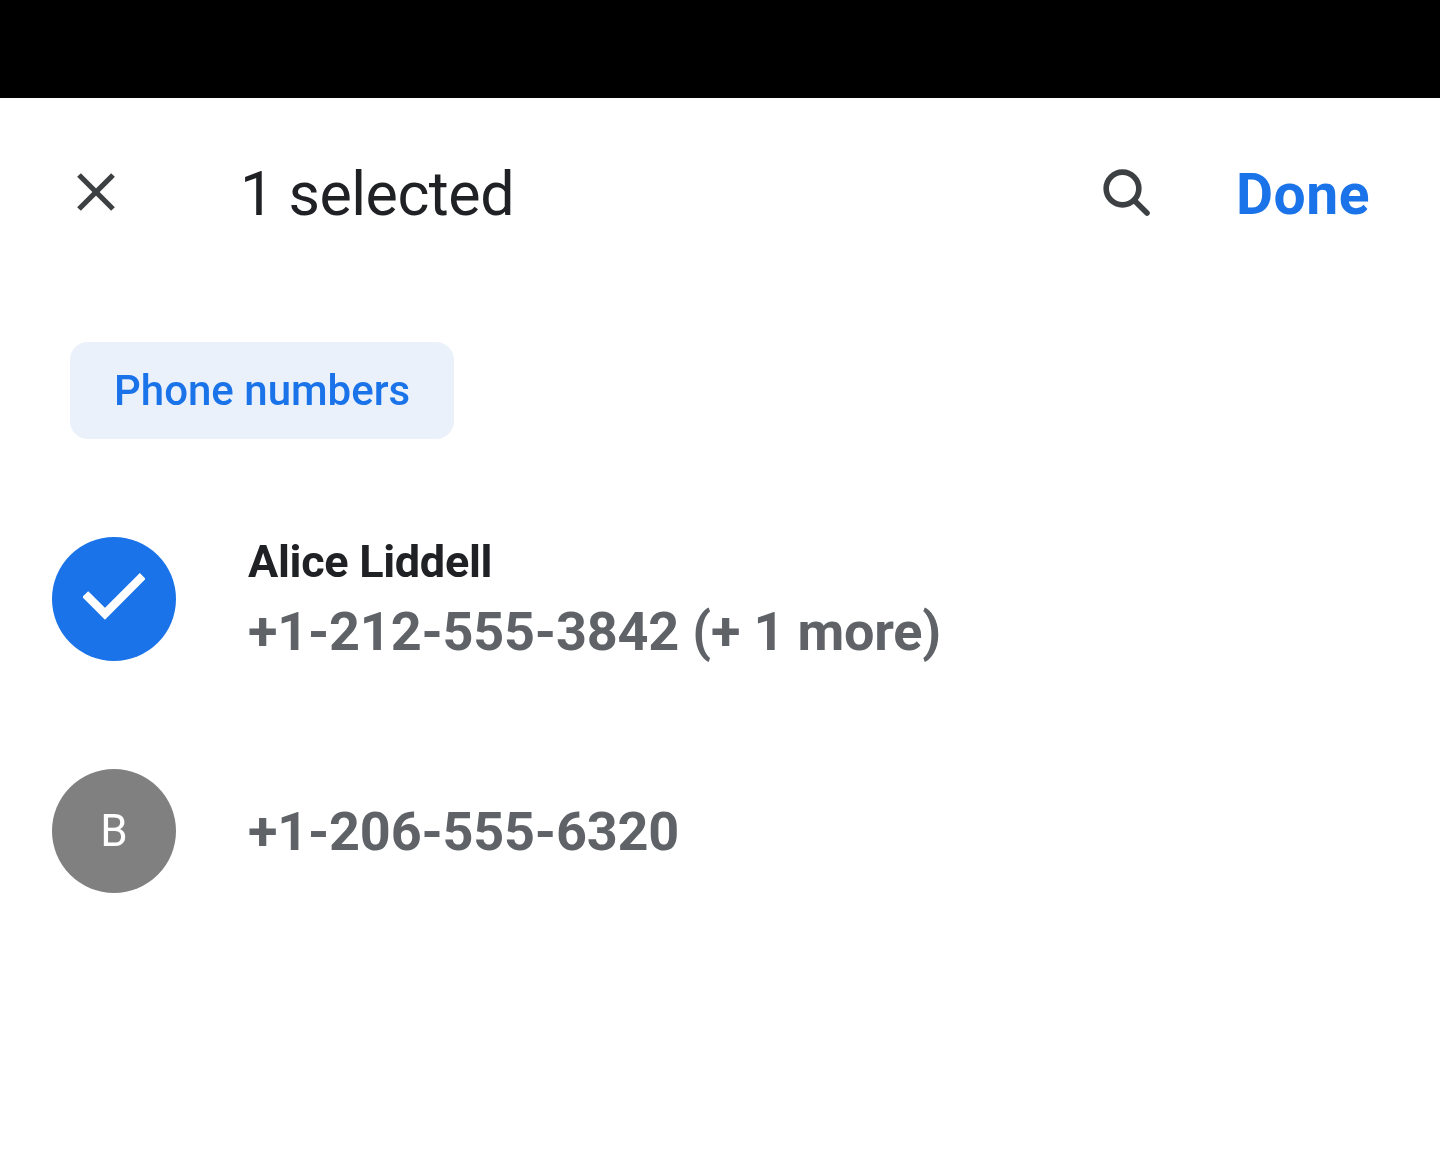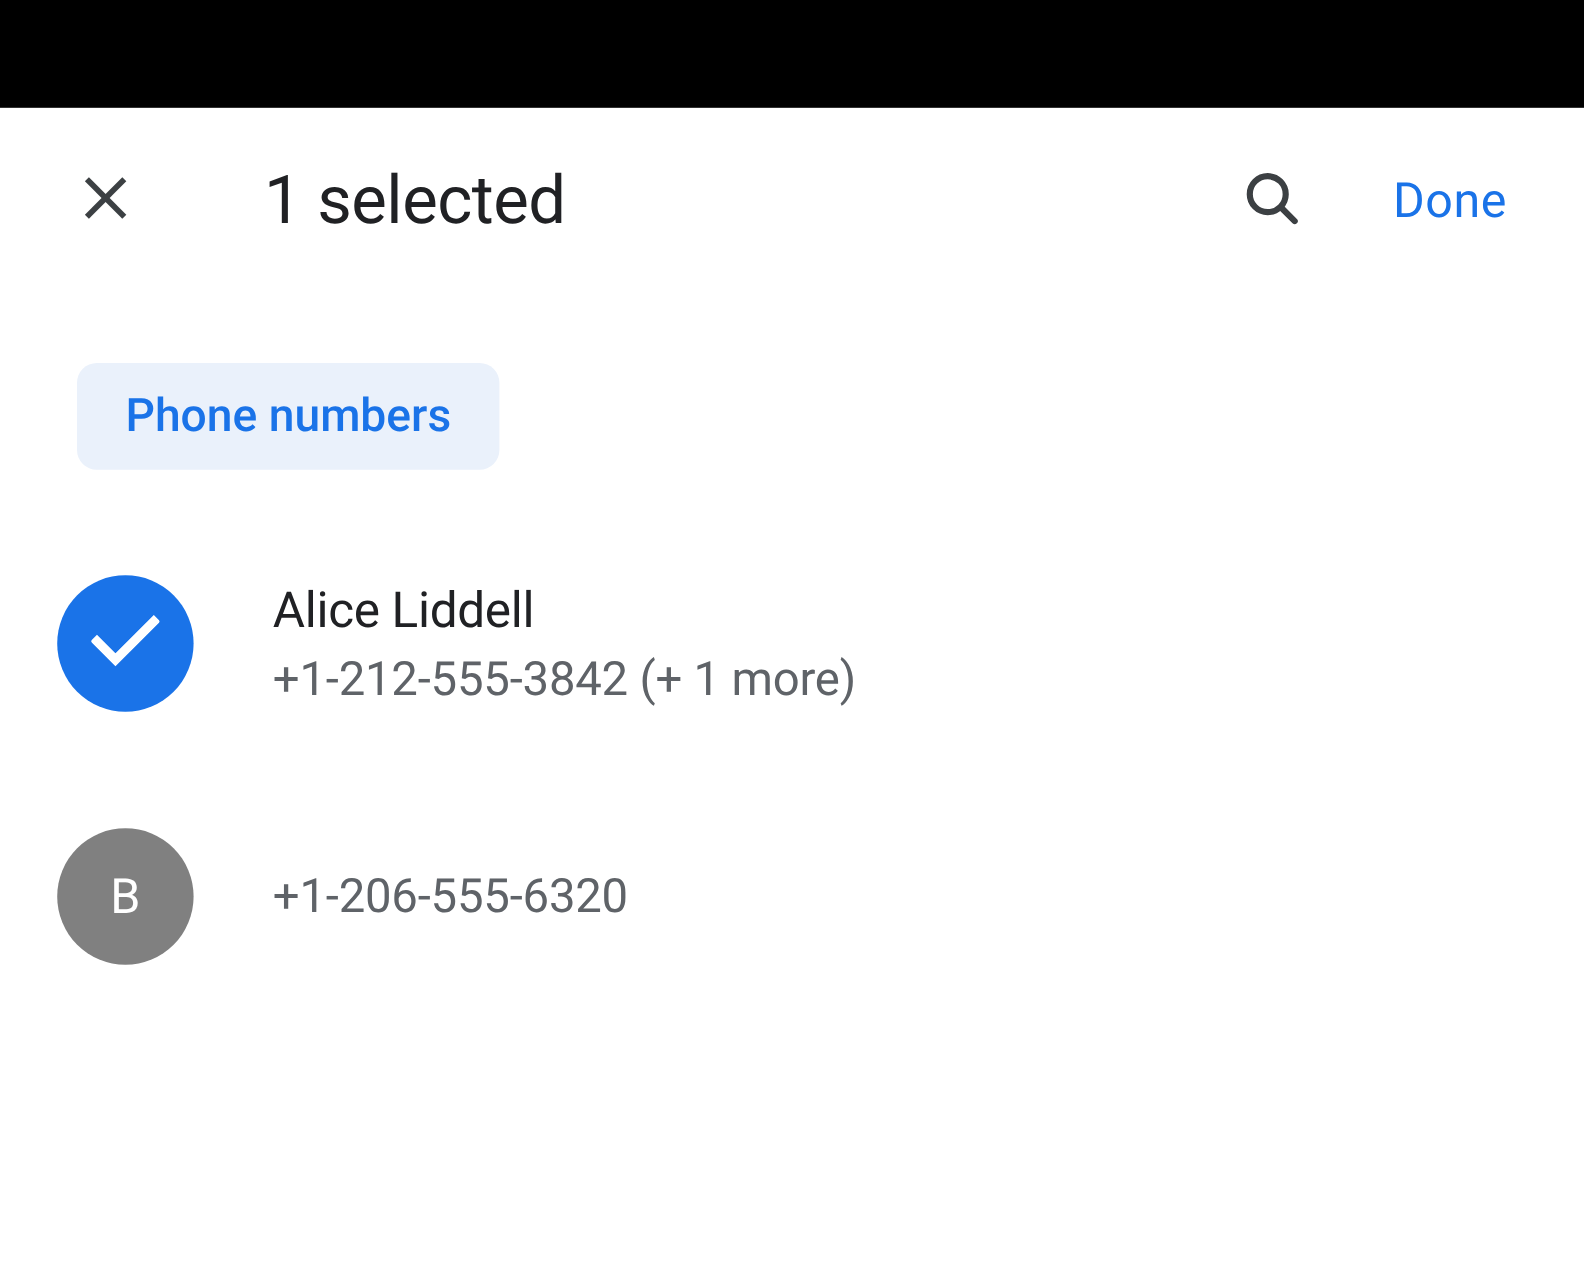--- a/index.html
+++ b/index.html
@@ -19,20 +19,21 @@
       height: 98px;
       background: #000000;
     }
     .content-wrap {
       padding: 0 12px;
     }
     .header {
       display: flex;
       align-items: center;
       padding: 48px 58px 40px 58px;
+      margin-top: 12px;
     }
     .close-btn {
       display: flex;
       align-items: center;
       justify-content: center;
       cursor: pointer;
     }
     .close-btn svg {
       width: 52px;
       height: 52px;
@@ -52,22 +53,22 @@
       align-items: center;
       justify-content: center;
       cursor: pointer;
       margin-right: 82px;
     }
     .search-btn svg {
       width: 56px;
       height: 56px;
     }
     .done-btn {
-      font-size: 44px;
-      font-weight: 400;
+      font-size: 57px;
+      font-weight: 700;
       color: #1a73e8;
       cursor: pointer;
       letter-spacing: 0.5px;
     }
     .info-text {
       font-size: 43px;
       color: #5f6368;
       line-height: 1.35;
       padding: 76px 58px 0 58px;
       letter-spacing: -0.2px;
@@ -124,27 +125,27 @@
       font-weight: 400;
     }
     .contact-info {
       display: flex;
       flex-direction: column;
       gap: 12px;
     }
     .contact-name {
       font-size: 45px;
       color: #202124;
-      font-weight: 400;
+      font-weight: 700;
       letter-spacing: -0.3px;
     }
     .contact-phone {
-      font-size: 43px;
+      font-size: 54px;
       color: #5f6368;
-      font-weight: 400;
+      font-weight: 700;
       letter-spacing: -0.2px;
     }
   </style>
 </head>
 <body>
 
 <div class="status-bar"></div>
 
 <div class="content-wrap">
   <div class="header">

